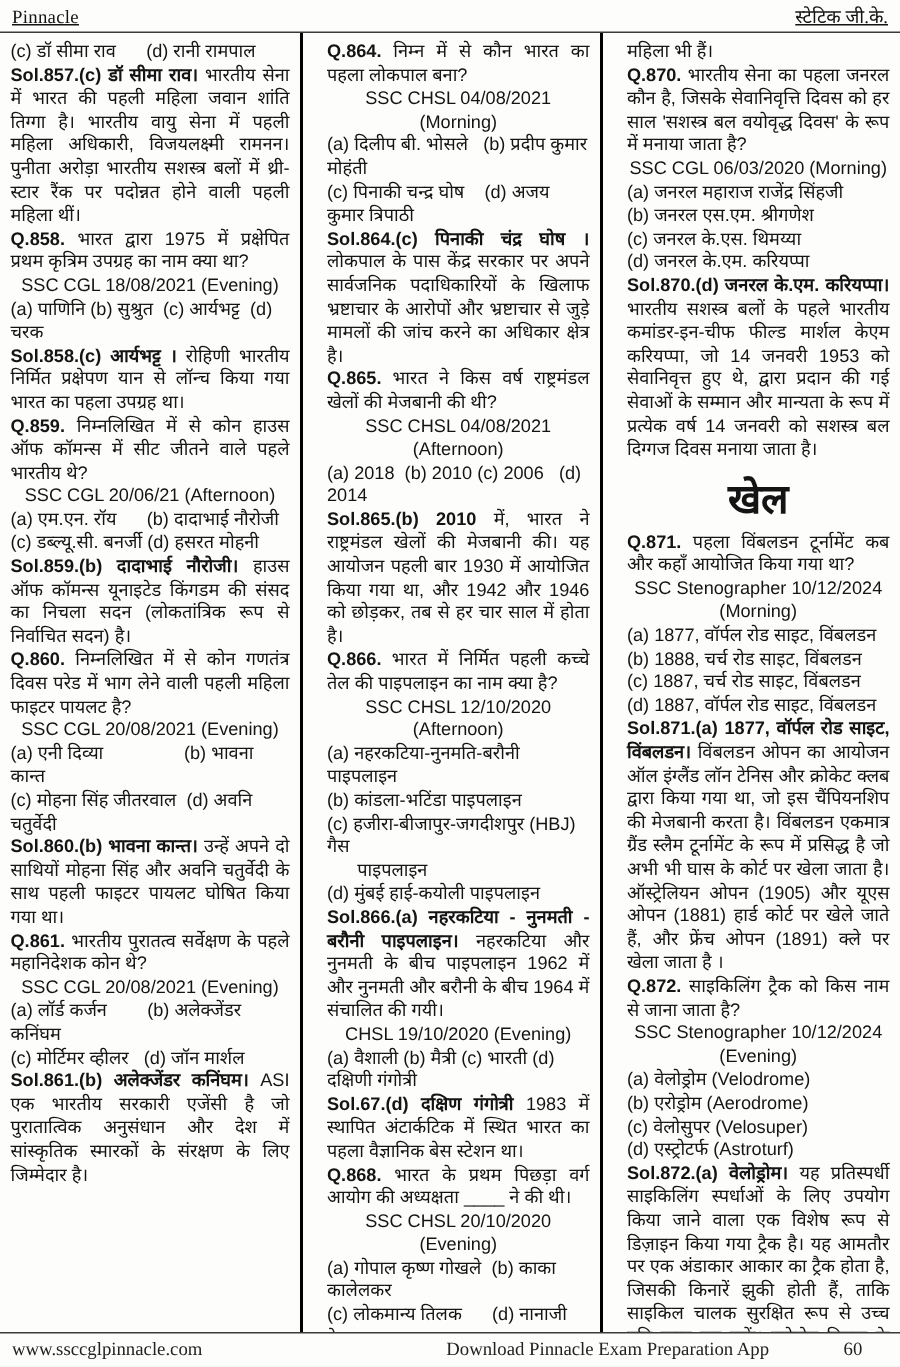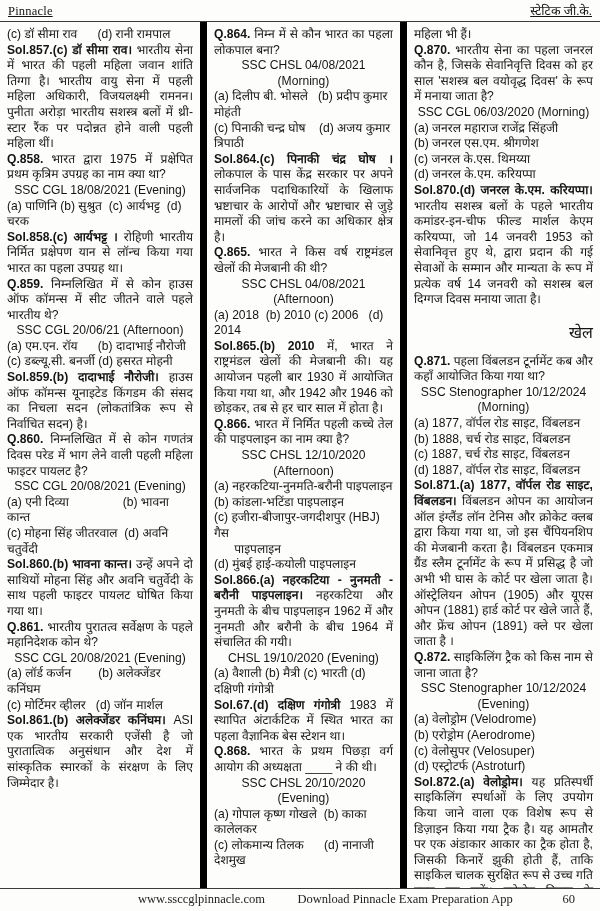--- a/index.html
+++ b/index.html
@@ -17,39 +17,39 @@
     padding:2px 8px 2px 8px;
     font-family:"Liberation Serif","DejaVu Serif",serif;
     font-size:12.5px;border-bottom:1.2px solid #3a3a3a;flex:0 0 auto;text-decoration:underline;
   }
   .hdr .brand{letter-spacing:.2px;}
   .cols{flex:1 1 auto;display:flex;overflow:hidden;}
   .col{
     width:33.333%;box-sizing:border-box;padding:5px 7px 2px 7px;
     font-size:12.1px;line-height:15.6px;overflow:hidden;
   }
-  .col + .col{border-left:7px solid #000000;}
+  .col + .col{border-left:2px solid #000000;padding-left:16px;}
   .block{margin:0;}
   .block.q,.block.sol{margin-top:0;text-align:justify;}
   .block.para{text-align:justify;}
   .block.opts{white-space:pre-wrap;text-align:left;}
   .block.exam{text-align:center;}
   .block strong{font-weight:bold;}
   .block.heading{
-    text-align:right;font-weight:normal;font-size:16px;line-height:26px;
+    text-align:center;font-weight:bold;font-size:27px;line-height:26px;
     margin:12px 0 8px 0;
   }
   .col .block:first-child{margin-top:0;}
   .ftr{
     flex:0 0 auto;border-top:1.2px solid #3a3a3a;
     display:flex;align-items:center;
     font-family:"Liberation Serif","DejaVu Serif",serif;
     font-size:12.5px;padding:3px 8px 4px 8px;color:#222;
   }
-  .ftr .site{width:44%;text-align:right;}
+  .ftr .site{width:44%;text-align:left;}
   .ftr .app{width:48%;text-align:center;}
   .ftr .pageno{width:8%;text-align:center;}
 </style>
 </head>
 <body>
 
 <div class="page">
   <div class="hdr">
     <span class="brand">Pinnacle</span>
     <span class="hdr-right">स्टेटिक जी.के.</span>

